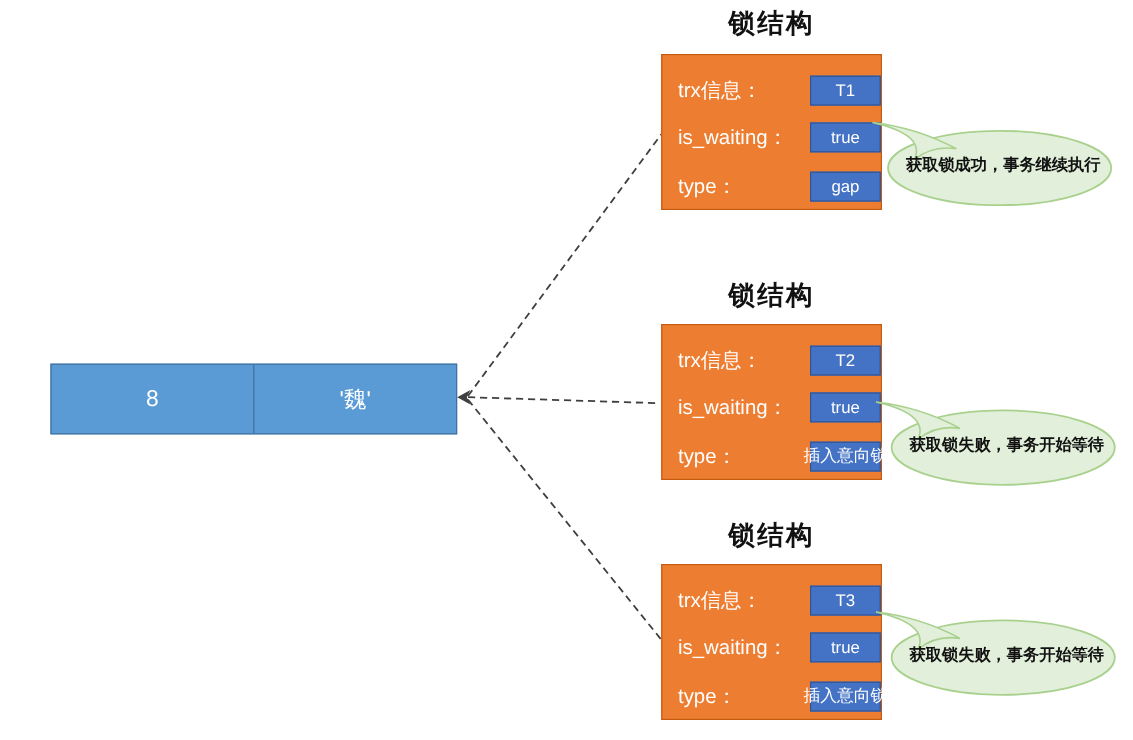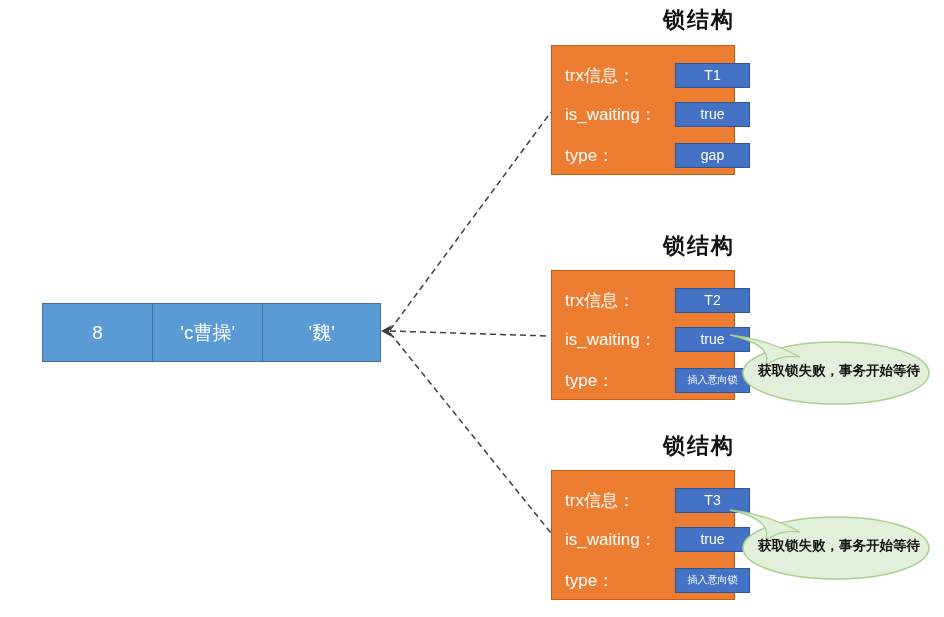--- a/index.html
+++ b/index.html
@@ -16,40 +16,40 @@
   .record-cell{
     flex:1;display:flex;align-items:center;justify-content:center;
     color:#ffffff;font-size:19px;
   }
   .record-cell + .record-cell{border-left:1.5px solid #41719C;}
   .record-cell:nth-child(3){flex:1.07;}
   
   .lines{position:absolute;left:0;top:0;width:944px;height:617px;pointer-events:none;}
   
   .lock-title{
-    position:absolute;left:551px;width:184px;text-align:right;
+    position:absolute;left:551px;width:184px;text-align:center;
     font-family:"DejaVu Serif","Liberation Serif",serif;
     font-size:22px;font-weight:600;color:#111111;letter-spacing:2px;
   }
   .lock-box{
     position:absolute;left:551px;width:184px;height:130px;
     background:#ED7D31;border:1.5px solid #C55A11;box-sizing:border-box;
   }
   .lock-row{position:absolute;left:13px;right:10px;height:26px;display:flex;align-items:center;}
   .lock-row.r0{top:16px;}
   .lock-row.r1{top:55px;text-align:right;}
   .lock-row.r2{top:96px;}
   .lock-label{color:#ffffff;font-size:17px;white-space:nowrap;}
   .lock-value{
-    position:absolute;left:110px;width:75px;height:25px;
+    position:absolute;left:110px;width:59px;height:25px;
     background:#4472C4;border:1.5px solid #2F5597;box-sizing:border-box;
     display:flex;align-items:center;justify-content:center;
     color:#ffffff;font-size:14px;white-space:nowrap;
   }
-  .lock-value.small{font-size:10px;letter-spacing:0;}
+  .lock-value.small{font-size:14px;letter-spacing:0;}
   
   .bubble{position:absolute;width:206px;height:82px;}
   .bubble svg{position:absolute;left:0;top:0;}
   .bubble-text{
     position:absolute;left:22px;top:10px;width:184px;height:62px;
     display:flex;align-items:center;justify-content:center;
     font-family:"DejaVu Serif","Liberation Serif",serif;
     font-size:13.5px;font-weight:bold;color:#111111;white-space:nowrap;
   }
   .b1{left:722px;top:97px;}
@@ -66,21 +66,20 @@
 
   <svg class="lines" width="944" height="617" viewBox="0 0 944 617">
     <line x1="390" y1="330" x2="551" y2="112" stroke="#3F3F3F" stroke-width="1.5" stroke-dasharray="6 4"></line>
     <line x1="390" y1="331" x2="549" y2="336" stroke="#3F3F3F" stroke-width="1.5" stroke-dasharray="6 4"></line>
     <line x1="390" y1="333" x2="551" y2="533" stroke="#3F3F3F" stroke-width="1.5" stroke-dasharray="6 4"></line>
     <polygon points="381,331 392,325 389,331 392,337" fill="#3F3F3F"></polygon>
   </svg>
 
   <div class="record">
     <div class="record-cell">8</div>
-    <div class="record-cell">'c曹操'</div>
     <div class="record-cell">'魏'</div>
   </div>
 
   <div class="lock-title t1">锁结构</div>
   <div class="lock-box x1">
     <div class="lock-row r0">
       <span class="lock-label">trx信息：</span>
       <span class="lock-value">T1</span>
     </div>
     <div class="lock-row r1">
@@ -118,20 +117,27 @@
     <div class="lock-row r1">
       <span class="lock-label">is_waiting：</span>
       <span class="lock-value">true</span>
     </div>
     <div class="lock-row r2">
       <span class="lock-label">type：</span>
       <span class="lock-value small">插入意向锁</span>
     </div>
   </div>
 
+  <div class="bubble b1">
+    <svg width="206" height="82" viewBox="0 0 206 82">
+      <ellipse cx="111" cy="43" rx="93" ry="31" fill="#E2EFDA" stroke="#A9D18E" stroke-width="1.5"></ellipse>
+      <path d="M5,5 C32,11 47,21 40,36 C50,28 62,25 75,27 C53,15 31,8 5,5 Z" fill="#E2EFDA" stroke="#A9D18E" stroke-width="1.3"></path>
+    </svg>
+    <div class="bubble-text">获取锁成功，事务继续执行</div>
+  </div>
 
   <div class="bubble b2">
     <svg width="206" height="82" viewBox="0 0 206 82">
       <ellipse cx="111" cy="43" rx="93" ry="31" fill="#E2EFDA" stroke="#A9D18E" stroke-width="1.5"></ellipse>
       <path d="M5,5 C32,11 47,21 40,36 C50,28 62,25 75,27 C53,15 31,8 5,5 Z" fill="#E2EFDA" stroke="#A9D18E" stroke-width="1.3"></path>
     </svg>
     <div class="bubble-text">获取锁失败，事务开始等待</div>
   </div>
 
   <div class="bubble b3">

